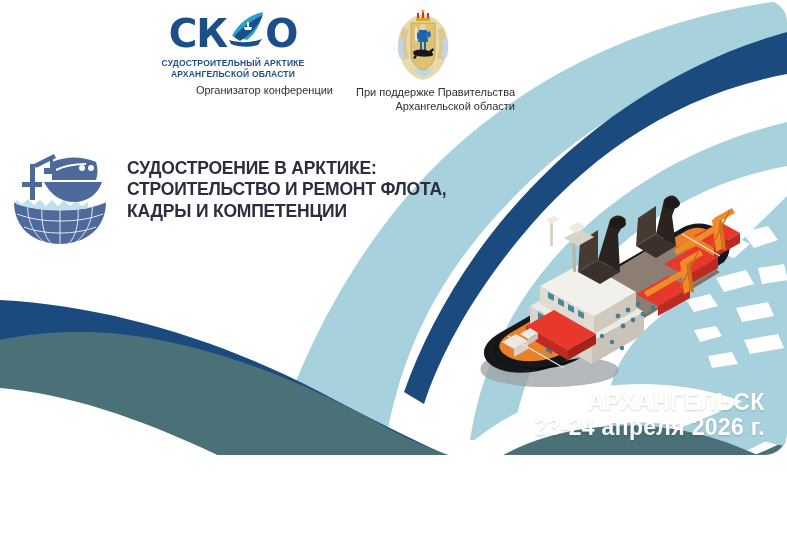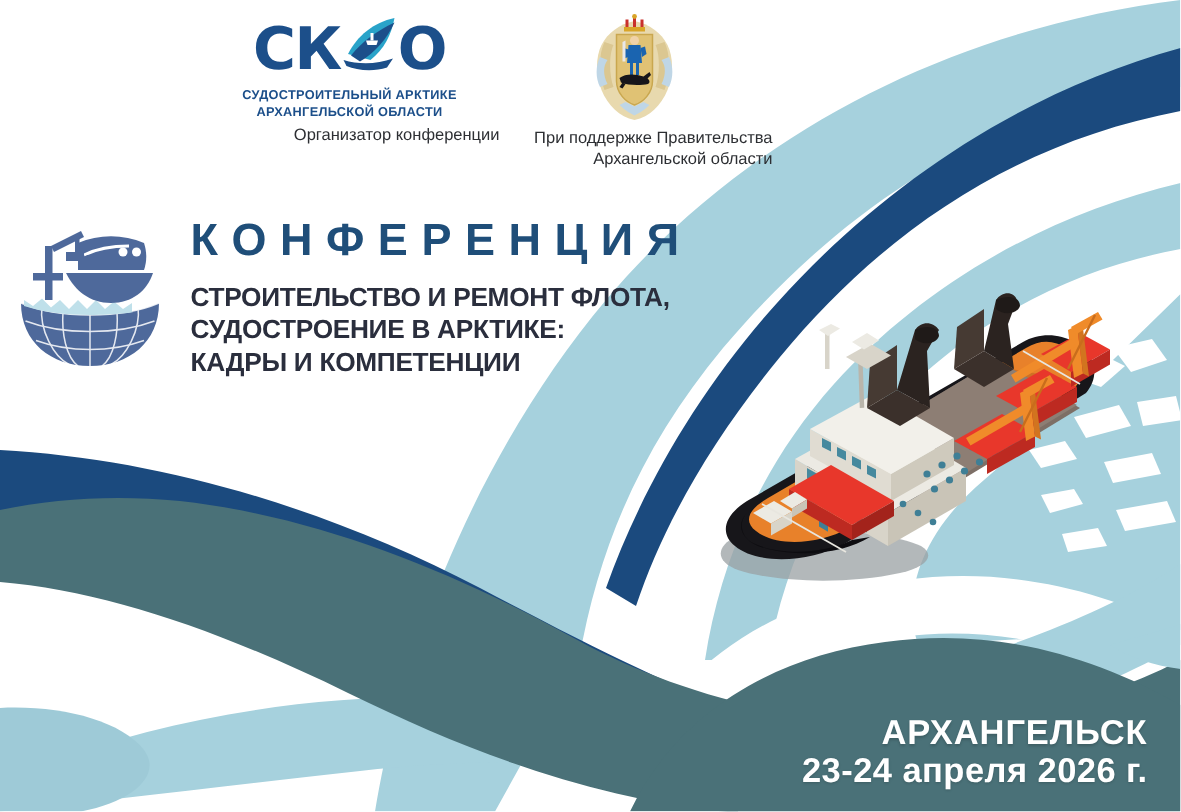--- a/index.html
+++ b/index.html
@@ -6,23 +6,24 @@
     margin: 0;
     padding: 0;
     background: #ffffff;
   }
   body {
     font-family: "Liberation Sans", sans-serif;
   }
   #poster {
     position: relative;
     width: 787px;
-    height: 541px;
+    height: 455px;
     overflow: hidden;
     background: #ffffff;
+    border-radius: 22px;
   }
   #bg-svg {
     position: absolute;
     left: 0; top: 0;
     width: 787px;
     height: 541px;
   }
 
   
   .header-block {
@@ -311,24 +312,23 @@
     <g fill="#4e699b">
       <rect x="22" y="22" width="5" height="36"></rect>
       <rect x="14" y="40" width="20" height="5"></rect>
       <path d="M26 22 L46 12 L48 16 L28 26 Z"></path>
       <rect x="42" y="14" width="3" height="14"></rect>
       <rect x="36" y="26" width="12" height="6"></rect>
     </g>
   </svg>
 
   <div id="title-area">
-    <div id="conf-word">КОНФЕРЕНЦИЯ</div>
     <div id="conf-subtitle">
+      <div>СУДОСТРОЕНИЕ В АРКТИКЕ:</div>
       <div>СТРОИТЕЛЬСТВО И РЕМОНТ ФЛОТА,</div>
-      <div>СУДОСТРОЕНИЕ В АРКТИКЕ:</div>
       <div>КАДРЫ И КОМПЕТЕНЦИИ</div>
     </div>
   </div>
 
   <svg id="ship-illustration" viewBox="0 0 322 226">
 
     <path fill="#9aa0a3" opacity="0.75" d="M22 182 C10 188 8 198 24 204 C48 212 96 214 132 206 C150 202 156 194 146 188
              C124 178 56 172 22 182 Z"></path>
 
     <path fill="#17161a" d="M248 52 C262 60 266 74 256 86 L96 186 C70 200 36 200 22 188

